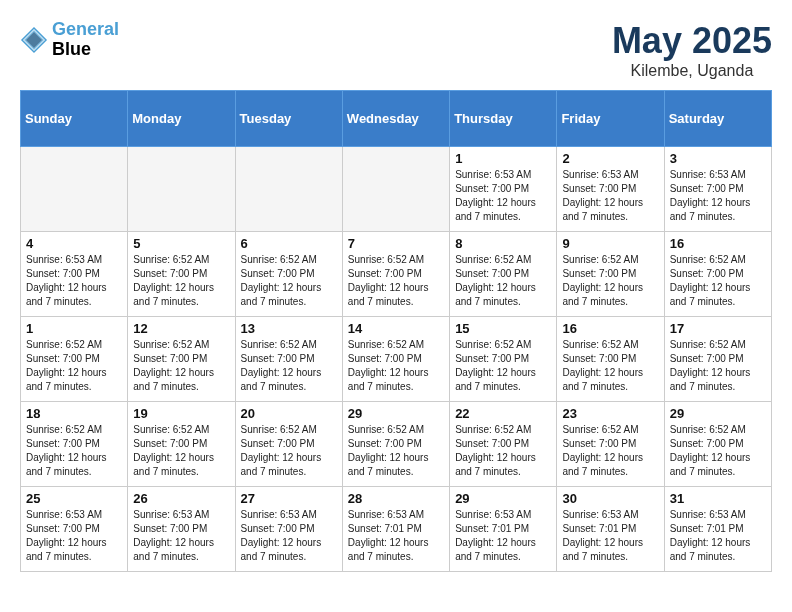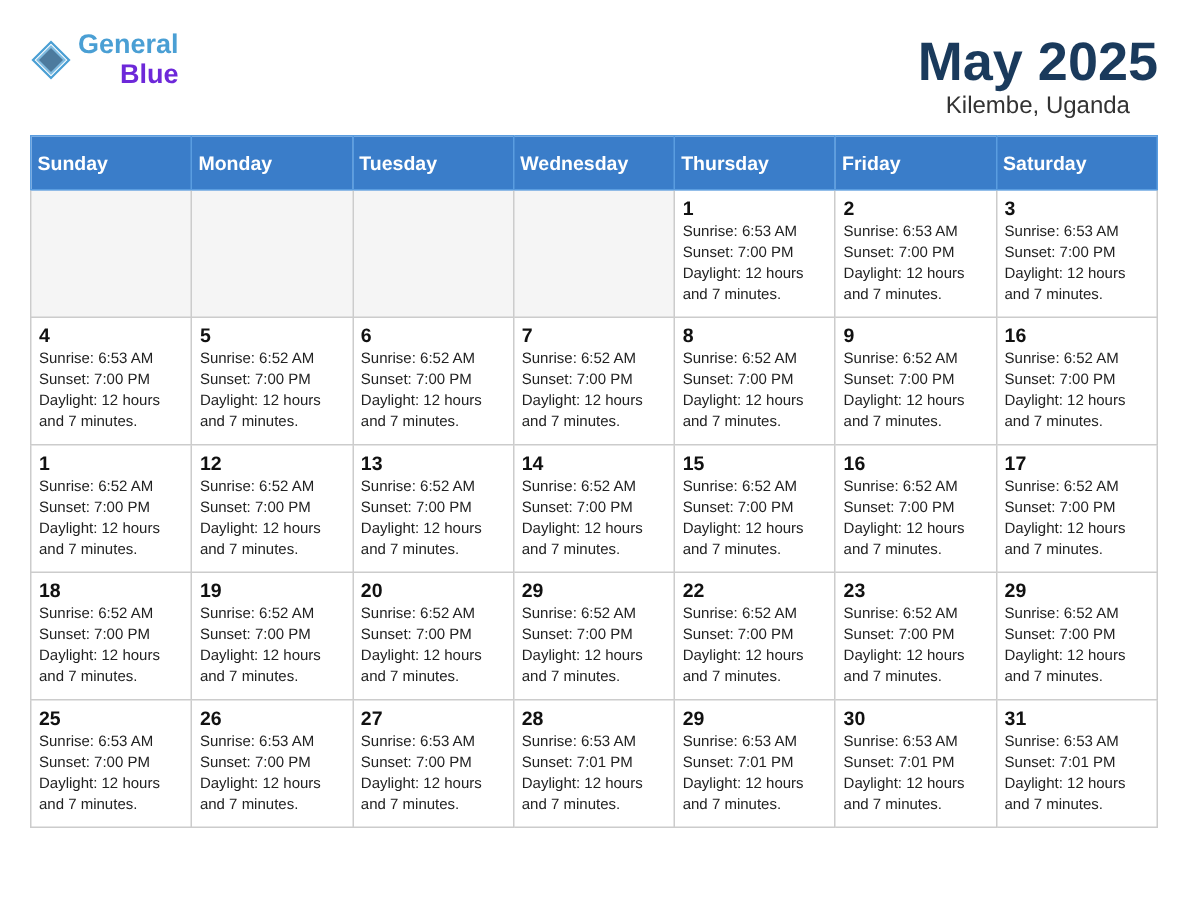--- a/index.html
+++ b/index.html
@@ -12,21 +12,20 @@
     }
     .header {
       display: flex;
       justify-content: space-between;
       align-items: flex-start;
       margin-bottom: 10px;
     }
     .logo {
       display: flex;
       align-items: center;
-      text-align: right;
     }
     .logo-text {
       font-size: 18px;
       font-weight: bold;
       color: #1a3a5c;
       line-height: 1.1;
     }
     .logo-text span {
       color: #4a9fd4;
     }
@@ -50,21 +49,21 @@
       text-align: center;
     }
     .calendar {
       width: 100%;
       border-collapse: collapse;
       font-size: 10.5px;
     }
     .calendar th {
       background: #3a7dc9;
       color: #fff;
-      padding: 10px 4px;
+      padding: 20px 4px;
       text-align: left;
       font-size: 13px;
       font-weight: bold;
       border: 1px solid #5a9de0;
     }
     .calendar td {
       border: 1px solid #ccc;
       vertical-align: top;
       padding: 4px 5px;
       width: 107px;
@@ -96,21 +95,21 @@
 <div class="header">
   <div class="logo">
     <svg class="logo-icon" viewBox="0 0 28 28">
       <rect x="0" y="0" width="28" height="28" fill="none"></rect>
       <path d="M14 4 L24 14 L14 24 L4 14 Z" fill="#4a9fd4" opacity="0.7"></path>
       <path d="M14 6 L22 14 L14 22 L6 14 Z" fill="#1a3a5c" opacity="0.5"></path>
       <polygon points="14,2 26,14 14,26 2,14" fill="none" stroke="#4a9fd4" stroke-width="1.5"></polygon>
     </svg>
     <div class="logo-text">
       <div><span>General</span></div>
-      <div><span style="color:#6d28d9">Blue</span></div>
+      <div><span style="color:#000000">Blue</span></div>
     </div>
   </div>
   <div class="title-block">
     <div class="month-title">May 2025</div>
     <div class="subtitle">Kilembe, Uganda</div>
   </div>
 </div>
 
 <table class="calendar">
   <thead>

